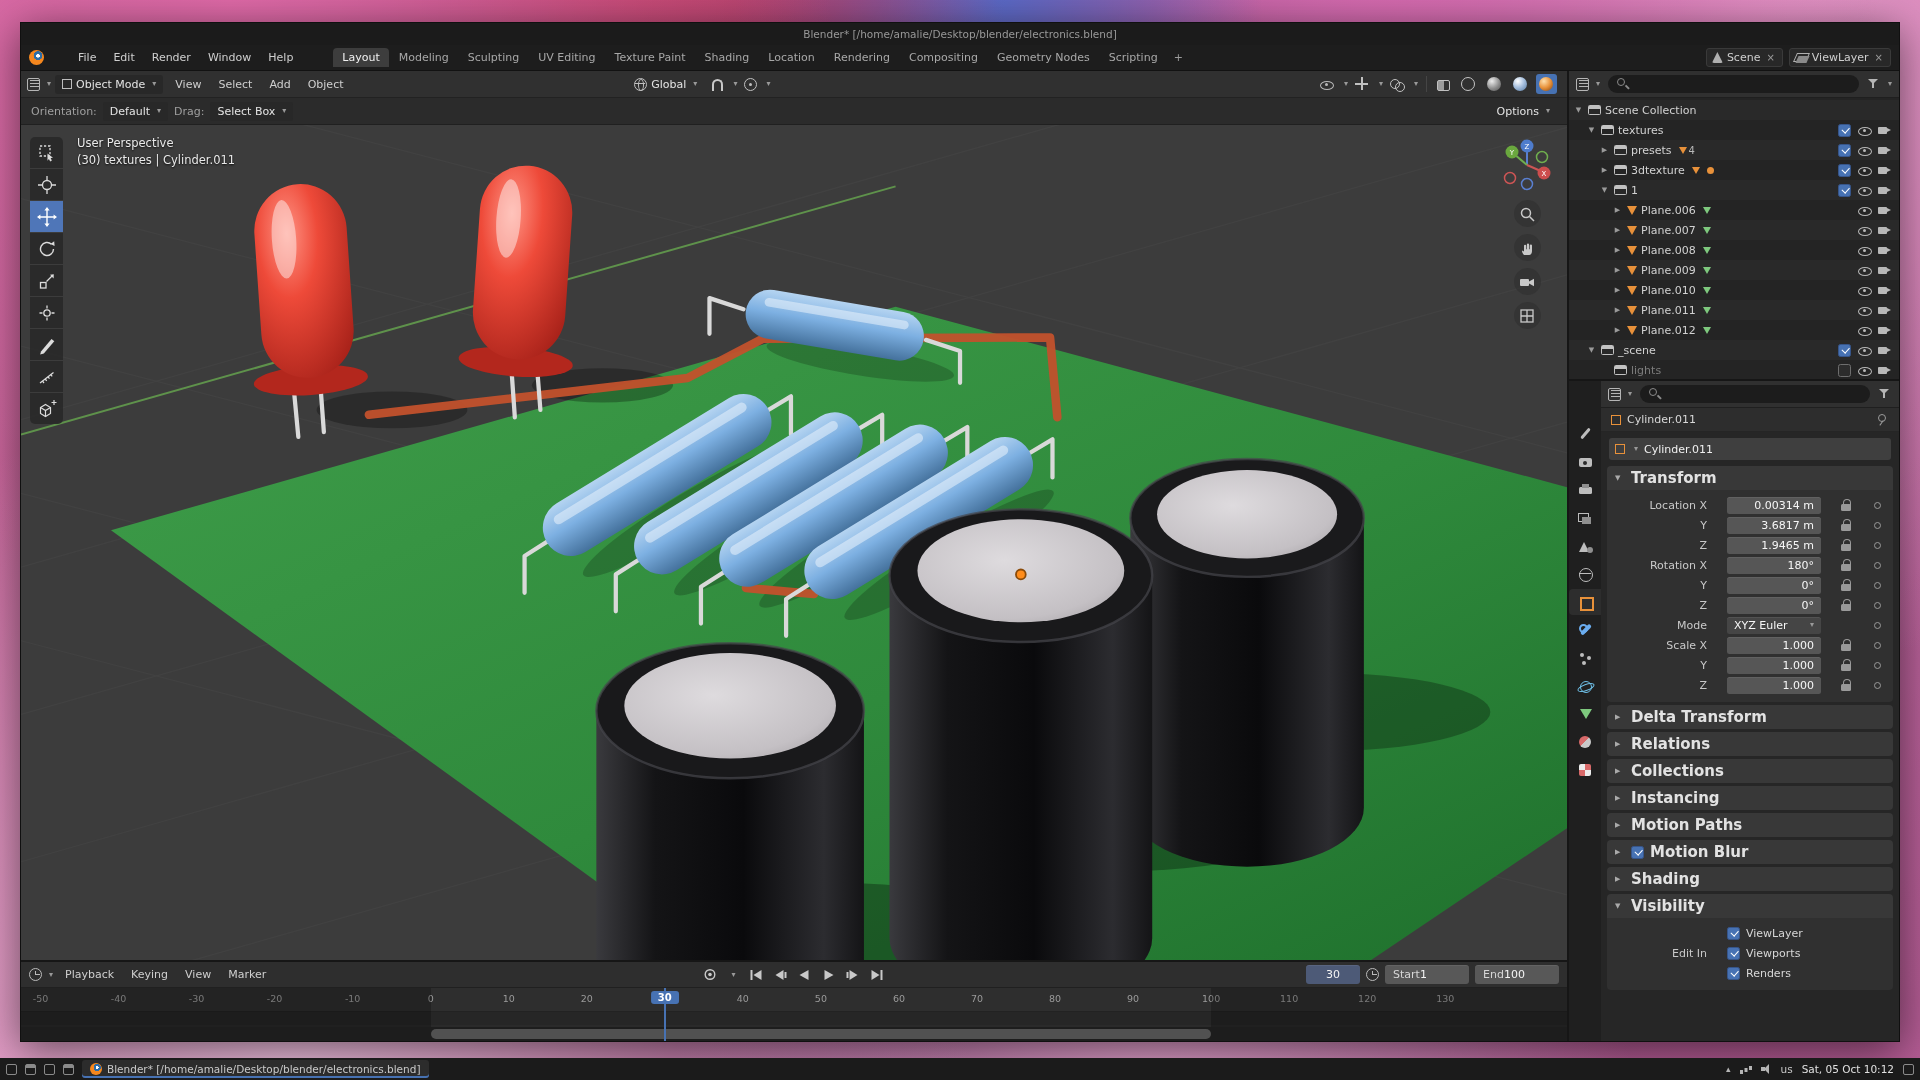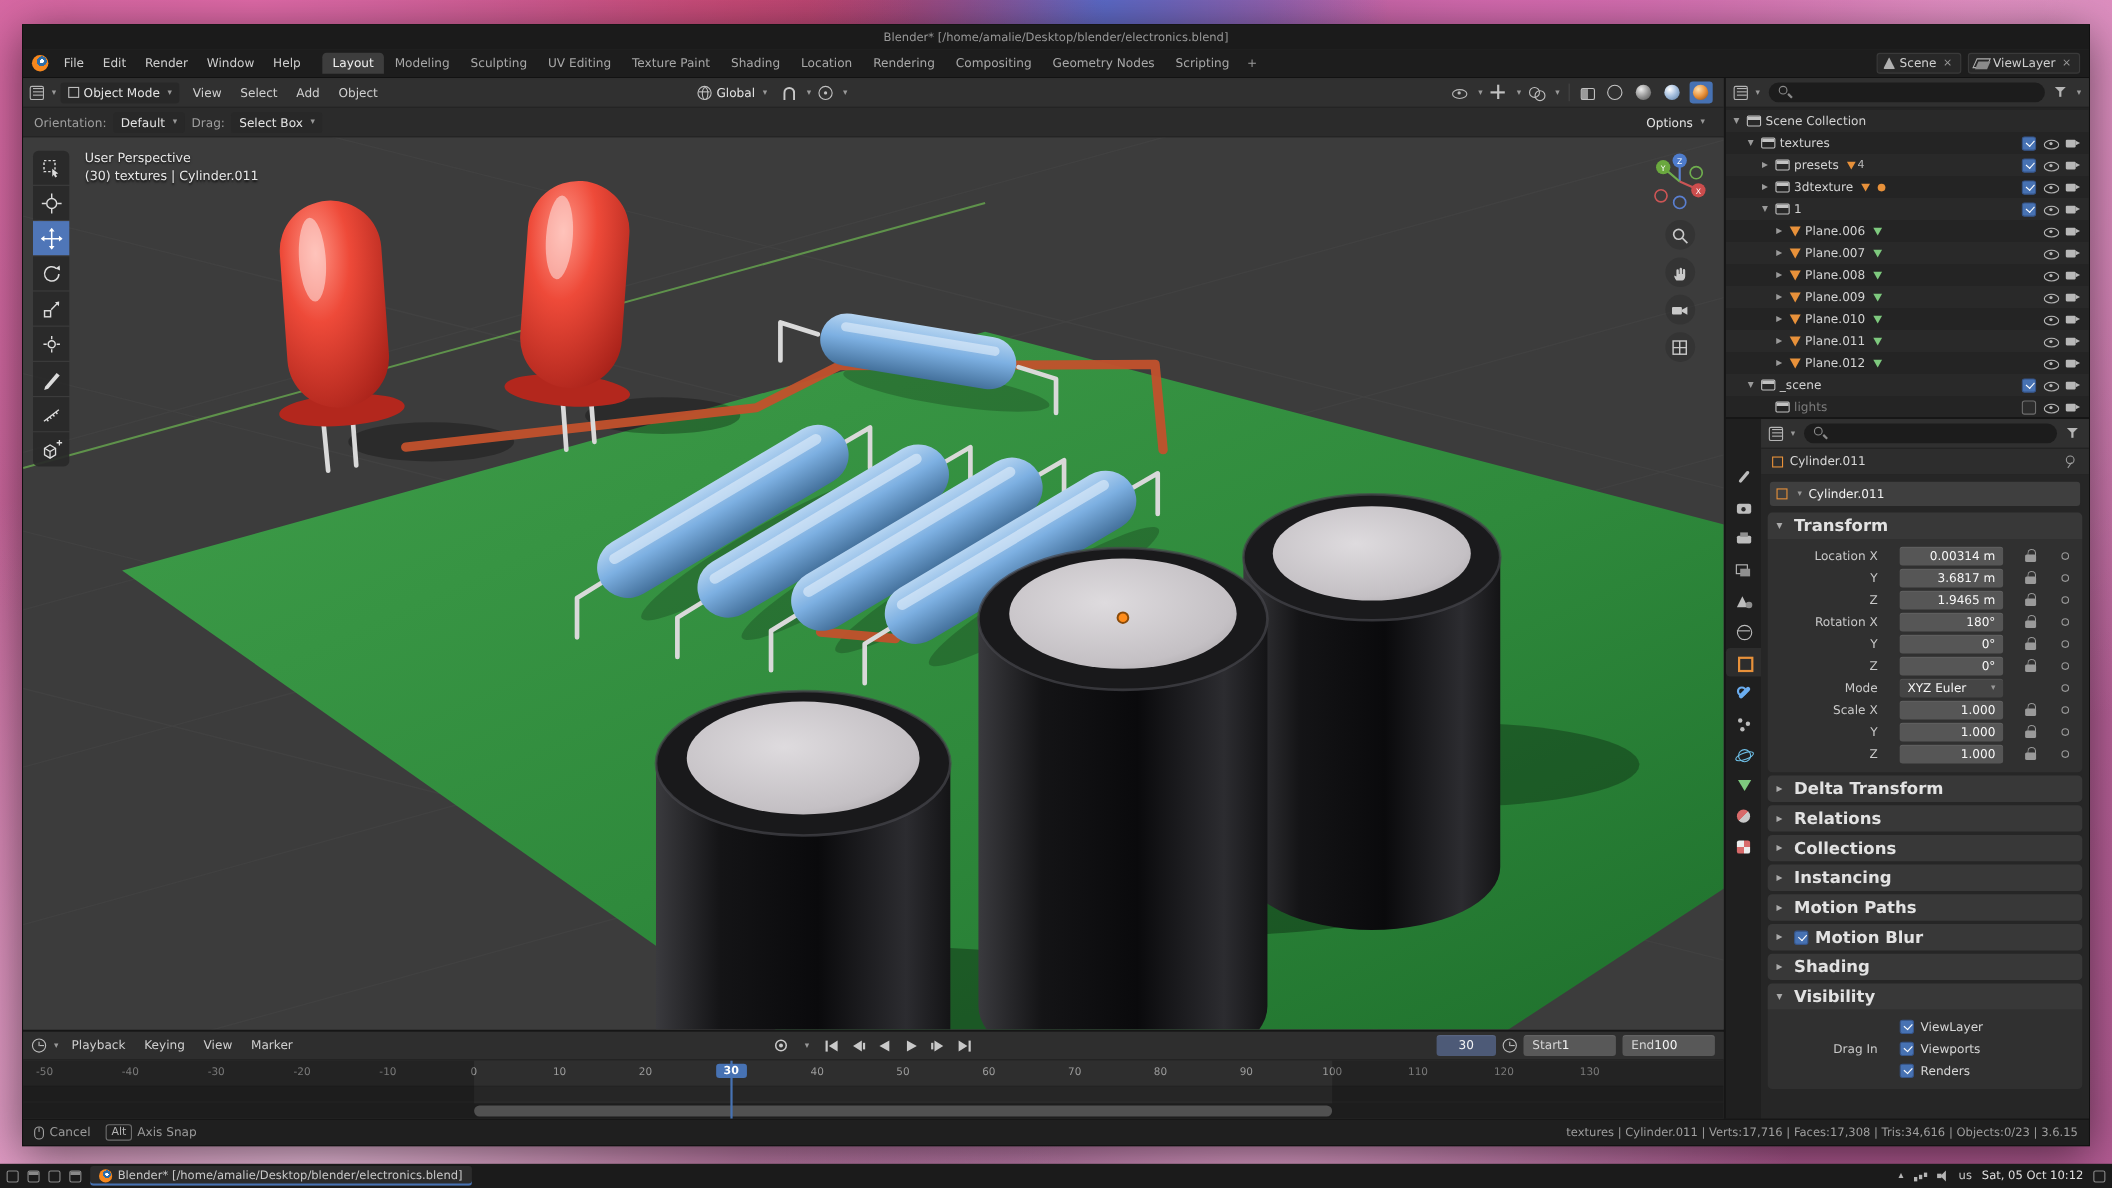--- a/index.html
+++ b/index.html
@@ -9,21 +9,21 @@
  radial-gradient(circle at 33% -5%,#c23b5e 0,rgba(194,59,94,0) 22%),
  radial-gradient(circle at 52% 0%,#5a6ac8 0,rgba(90,106,200,0) 18%),
  radial-gradient(circle at 72% -5%,#d86ab0 0,rgba(216,106,176,0) 28%),
  radial-gradient(circle at 92% 5%,#e89ccb 0,rgba(232,156,203,0) 30%),
  radial-gradient(circle at 15% 100%,#f0c0e0 0,rgba(240,192,224,0) 35%),
  radial-gradient(circle at 60% 105%,#e8a8d0 0,rgba(232,168,208,0) 30%),
  radial-gradient(circle at 90% 100%,#b05890 0,rgba(176,88,144,0) 40%),
  linear-gradient(90deg,#c9679c,#a04a7e 30%,#8e4a88 60%,#c068a0);}
 .window{position:absolute;left:20px;top:22px;width:1880px;height:1020px;background:#2a2a2a;display:flex;flex-direction:column;box-shadow:0 8px 40px rgba(0,0,0,.55);border:1px solid #101010;}
 .titlebar{flex:0 0 22px;background:#1b1b1b;display:flex;align-items:center;justify-content:center;color:#989898;font-size:10.5px;}
-.topbar{flex:0 0 26px;background:#1d1d1d;display:flex;align-items:center;padding:0 8px;gap:0;border-bottom:1px solid #121212;}
+.topbar{flex:0 0 26px;background:#1d1d1d;display:flex;align-items:center;padding:0 8px;gap:20px;border-bottom:1px solid #121212;}
 .menus{display:flex;gap:1px;}
 .menu-item{padding:2px 8px;border-radius:3px;color:#cfcfcf;white-space:nowrap;}
 .caret{font-size:8px;color:#999;margin-left:3px;line-height:1;}
 .blender-logo{display:inline-block;width:15px;height:15px;border-radius:50%;background:radial-gradient(circle at 60% 38%,#ffffff 0 14%,#2d6da8 15% 34%,#f5871e 35%);margin-right:6px;}
 .blender-logo.small{width:12px;height:12px;margin-right:5px;}
 .tb-workspaces{display:flex;align-items:center;margin-left:12px;gap:1px;}
 .ws-tab{padding:3px 9px;color:#a8a8a8;border-radius:4px 4px 0 0;white-space:nowrap;}
 .ws-tab.active{background:#3d3d3d;color:#f1f1f1;}
 .ws-tab.add{color:#9a9a9a;padding:3px 6px;}
 .tb-right{margin-left:auto;display:flex;align-items:center;gap:6px;}
@@ -1046,53 +1046,40 @@
               </div>
               <div class="panel-body">
                 <div class="prow">
                   <span class="plabel"></span>
                   <span class="cbrow">
                       <span class="tgl i-check"></span>
                       <span>ViewLayer</span>
                     </span>
                 </div>
                 <div class="prow">
-                  <span class="plabel">Drag In</span>
+                  <span class="plabel">Edit In</span>
                   <span class="cbrow">
                       <span class="tgl i-check"></span>
                       <span>Viewports</span>
                     </span>
                 </div>
                 <div class="prow">
                   <span class="plabel"></span>
                   <span class="cbrow">
                       <span class="tgl i-check"></span>
                       <span>Renders</span>
                     </span>
                 </div>
               </div>
             </div>
           </div>
         </div>
       </div>
     </div>
 
-    <div class="statusbar">
-      <div class="sb-left" id="sb-hints">
-          <span class="hint">
-            <span class="i-mouse"></span>
-            <span class="hlabel">Cancel</span>
-          </span>
-          <span class="hint">
-            <span class="keycap">Alt</span>
-            <span class="hlabel">Axis Snap</span>
-          </span>
-        </div>
-      <div class="sb-right">textures | Cylinder.011 | Verts:17,716 | Faces:17,308 | Tris:34,616 | Objects:0/23 | 3.6.15</div>
-    </div>
   </div>
 
   <div class="taskbar">
     <span class="tb-ic"></span>
     <span class="tb-ic b"></span>
     <span class="tb-ic"></span>
     <span class="tb-ic b"></span>
     <div class="task-entry">
       <span class="blender-logo small"></span>
       <span>Blender* [/home/amalie/Desktop/blender/electronics.blend]</span>

